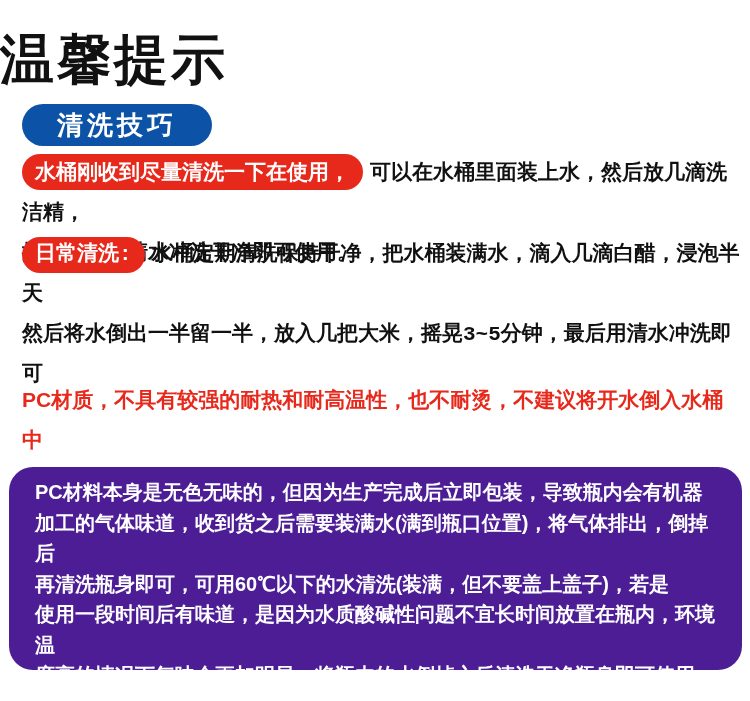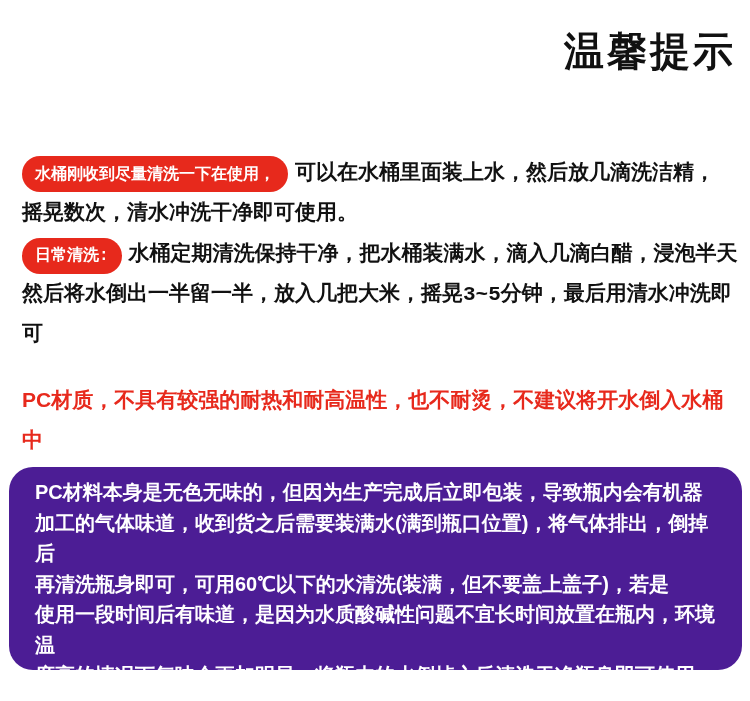--- a/index.html
+++ b/index.html
@@ -12,22 +12,22 @@
     font-family: "Liberation Sans", sans-serif;
     font-weight: bold;
     color: #111111;
   }
   .title {
     position: absolute;
     top: 24px;
     left: 0;
     width: 736px;
     margin: 0;
-    text-align: right;
-    font-size: 40px;
+    text-align: left;
+    font-size: 54px;
     letter-spacing: 3px;
     color: #111111;
   }
   .badge {
     position: absolute;
     left: 22px;
     width: 190px;
     height: 42px;
     background: #0c52a7;
     border-radius: 21px;
@@ -49,21 +49,21 @@
     line-height: 40px;
     color: #111111;
   }
   .p-first { top: 152px; }
   .p-daily { top: 235px; font-family: Liberation Mono, monospace; }
   .flow { white-space: pre-line; }
   .pill {
     display: inline-block;
     background: #e7291c;
     color: #ffffff;
-    font-size: 16px;
+    font-size: 21px;
     line-height: 36px;
     padding: 0 13px;
     border-radius: 19px;
     margin-right: 7px;
     vertical-align: baseline;
   }
   .warning {
     position: absolute;
     left: 22px;
     top: 380px;
@@ -93,20 +93,21 @@
     white-space: pre-line;
   }
 </style>
 </head>
 <body>
 
 <div class="canvas">
 
   <h1 class="title">温馨提示</h1>
 
+  <div class="badge badge-cleaning">清洗技巧</div>
 
   <p class="para p-first"><span class="pill">水桶刚收到尽量清洗一下在使用，</span><span class="flow">可以在水桶里面装上水，然后放几滴洗洁精，
 摇晃数次，清水冲洗干净即可使用。</span></p>
 
   <p class="para p-daily"><span class="pill">日常清洗:</span><span class="flow">水桶定期清洗保持干净，把水桶装满水，滴入几滴白醋，浸泡半天
 然后将水倒出一半留一半，放入几把大米，摇晃3~5分钟，最后用清水冲洗即可</span></p>
 
 
   <p class="warning">PC材质，不具有较强的耐热和耐高温性，也不耐烫，不建议将开水倒入水桶中
 或用水桶存储开水，建议使用60℃以下的水或温水加醋清洗。</p>

